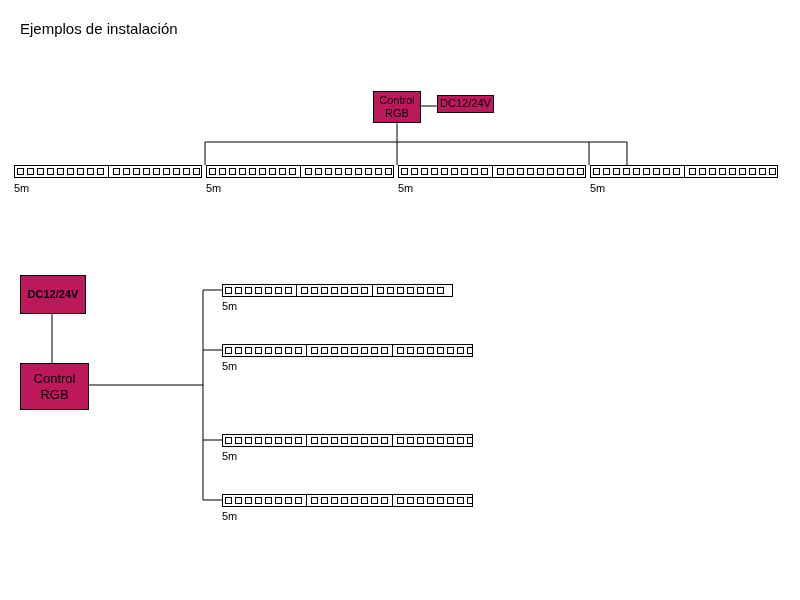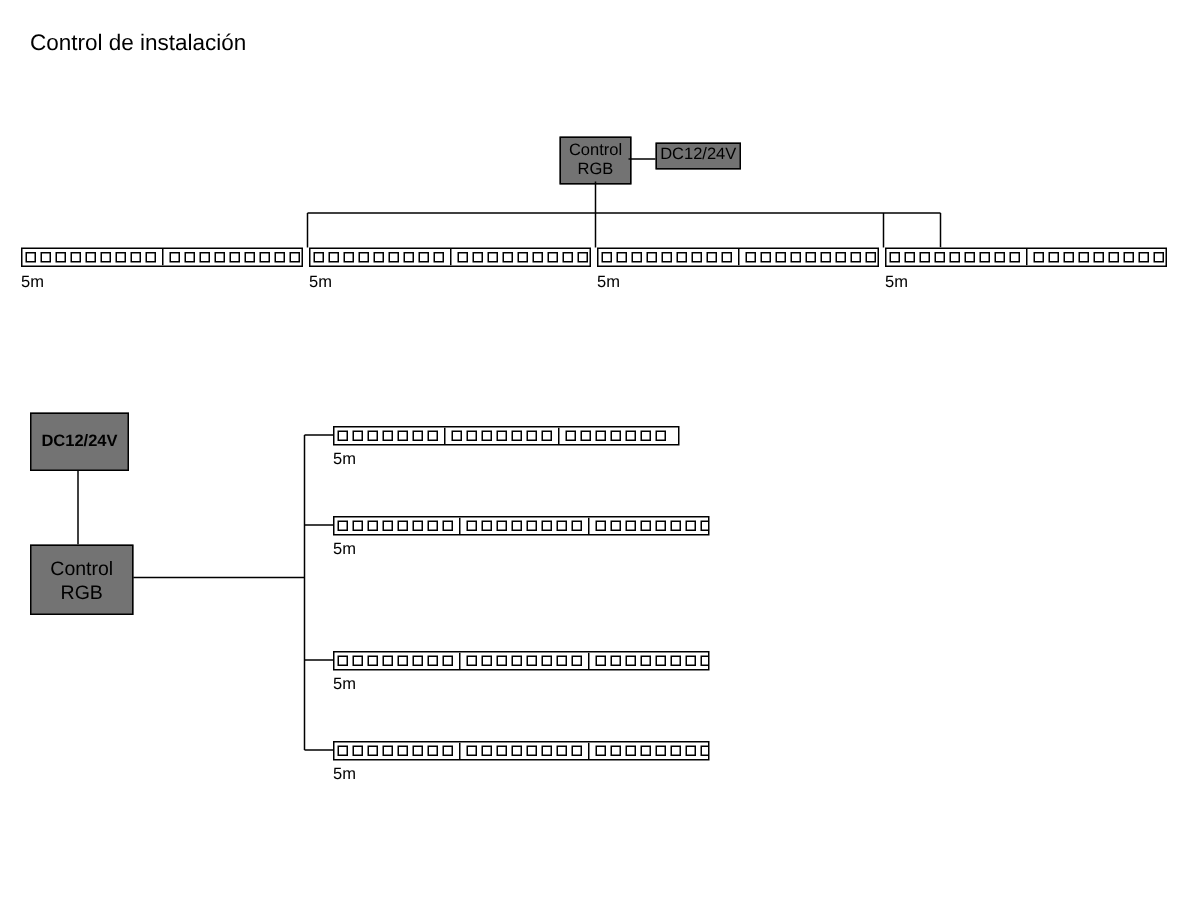--- a/index.html
+++ b/index.html
@@ -1,27 +1,27 @@
 <!DOCTYPE html>
 <html><head>
 <meta charset="utf-8">
 <style>
 body{margin:0;padding:0;font-family:Arial,sans-serif;background:#fff;color:#000;width:800px;height:600px;position:relative}
 .title{position:absolute;top:20px;left:20px;font-size:15px}
-.box{position:absolute;border:1px solid #000;background:#737373;text-align:center;display:flex;align-items:center;justify-content:center;font-size:11px;line-height:1.2}
+.box{position:absolute;border:1px solid #000;background:#be185d;text-align:center;display:flex;align-items:center;justify-content:center;font-size:11px;line-height:1.2}
 .strip{position:absolute;height:11px;border:1px solid #000;background:#fff;display:flex;align-items:center;padding:0 2px;gap:3px;overflow:hidden}
 .strip span{display:inline-block;width:5px;height:5px;border:1px solid #000;flex-shrink:0}
 .strip .sep{width:1px;height:11px;background:#000;border:none;margin:0 1px}
 .len{position:absolute;font-size:11px;text-align:left}
 svg{position:absolute;top:0;left:0;pointer-events:none}
 </style>
 </head>
 <body>
 
-<div class="title">Control de instalación</div>
+<div class="title">Ejemplos de instalación</div>
 
 <div class="box" style="left:373px;top:91px;width:46px;height:30px;white-space:pre-line">Control
 RGB</div>
 
 <div class="box" style="left:437px;top:95px;width:55px;height:16px">DC12/24V</div>
 
 <svg width="800" height="600">
 
   <line x1="419" y1="106" x2="437" y2="106" stroke="#000"></line>
 

